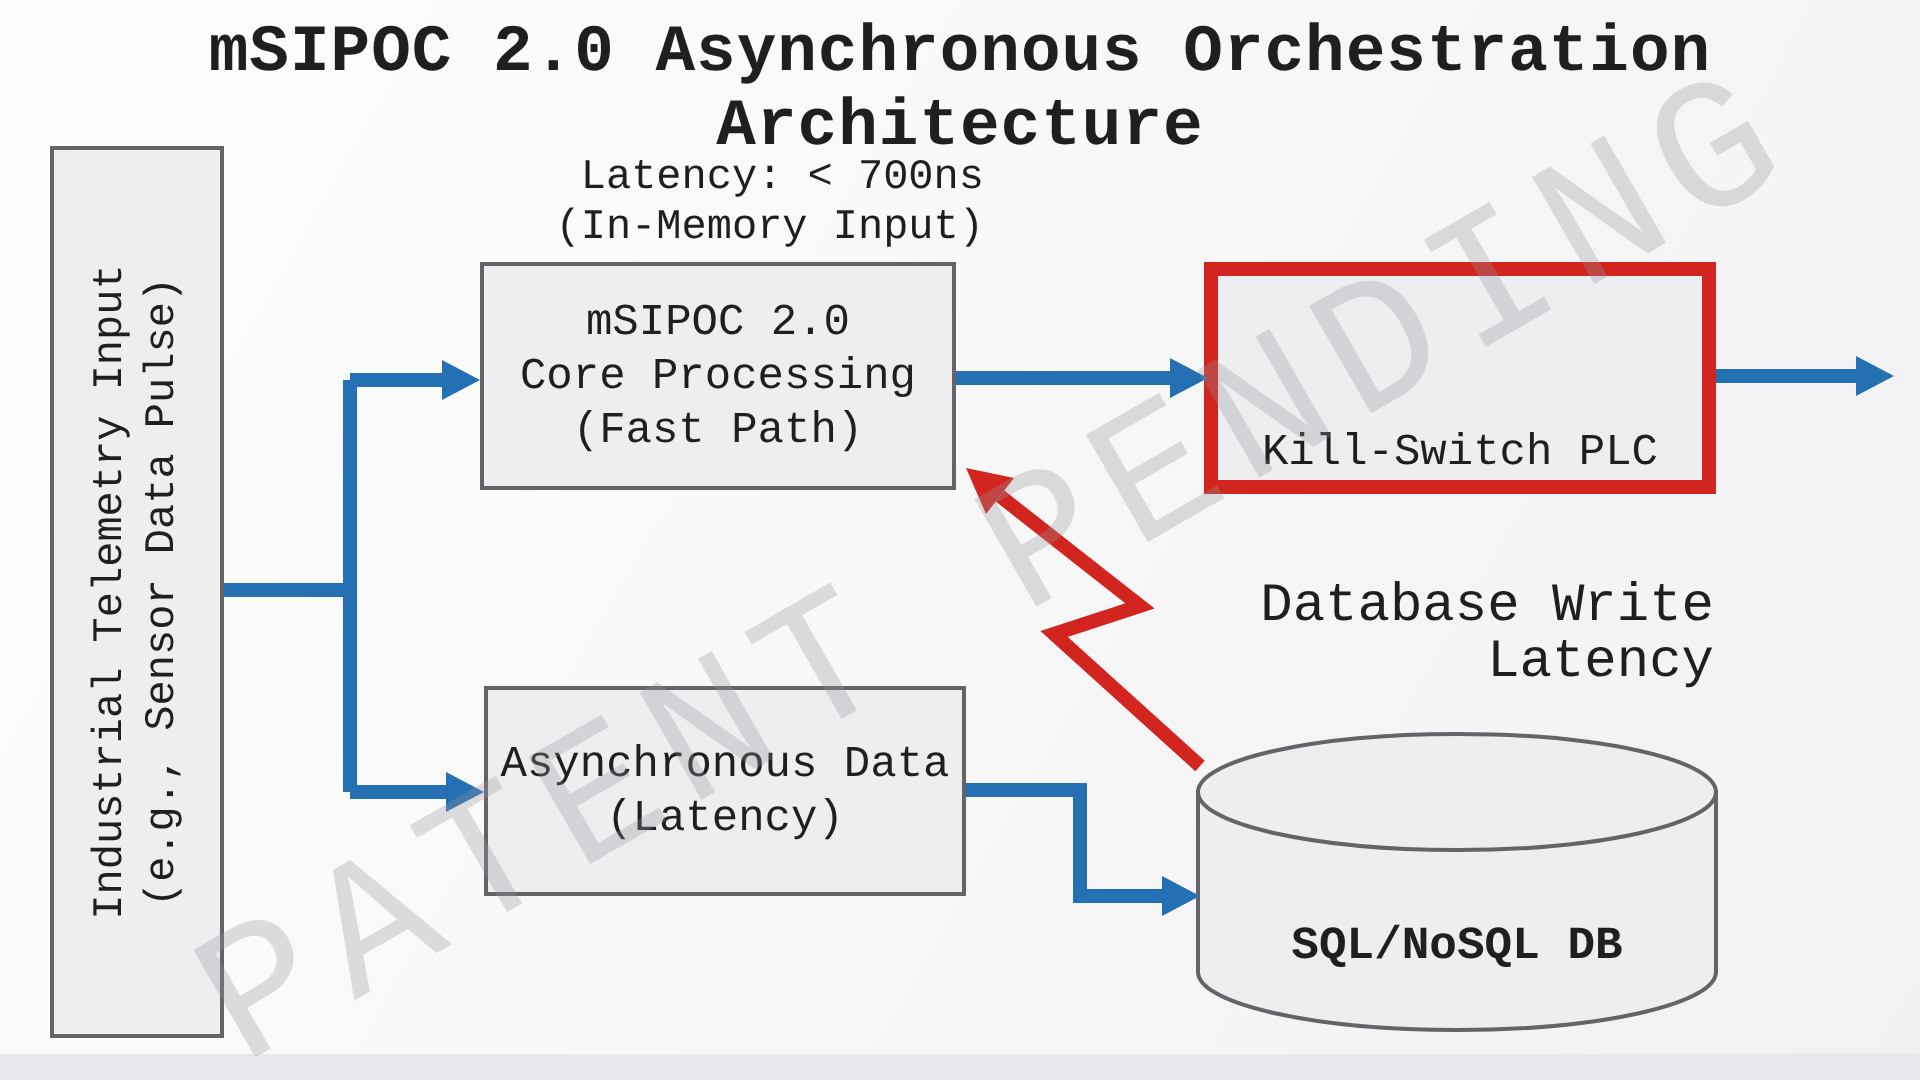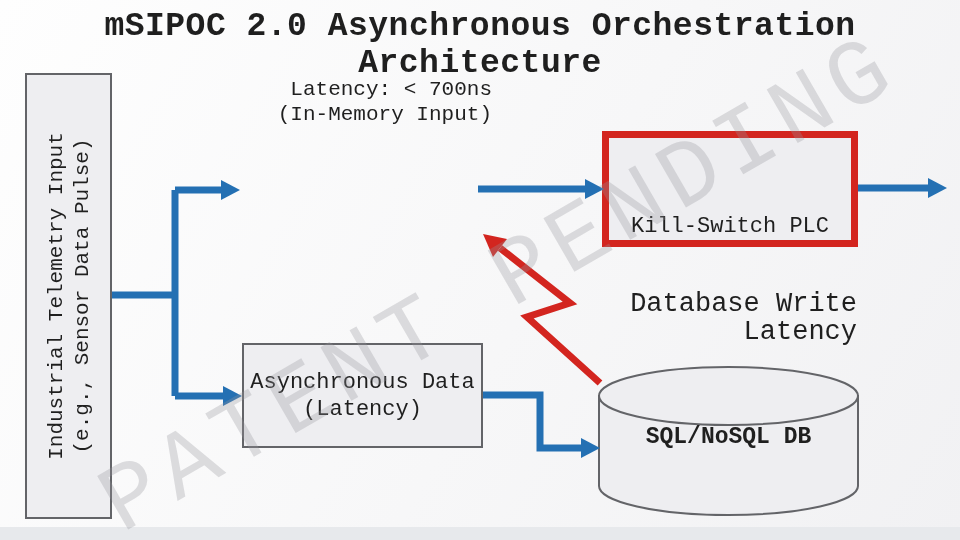--- a/index.html
+++ b/index.html
@@ -28,21 +28,21 @@
   .node-core{left:240px;top:131px;width:238px;height:114px;}
   .node-kill{left:602px;top:131px;width:256px;height:116px;border:7px solid #d3251f;justify-content:flex-end;}
   .node-async{left:242px;top:343px;width:241px;height:105px;}
   .annotation{position:absolute;text-align:right;z-index:12;font-size:21px;line-height:25px;}
   .ann-latency{left:232px;top:77px;width:260px;}
   .ann-dwl{left:567px;top:290px;width:290px;font-size:27px;line-height:28px;}
   .db-label{
     position:absolute;left:599px;top:424px;width:259px;text-align:center;z-index:25;
     font-size:21px;line-height:27px;
   }
-  .db-label .b{font-weight:bold;font-size:23px;}
+  .db-label .b{font-weight:bold;font-size:23px;margin-top:36px;}
   svg.connectors{position:absolute;left:0;top:0;z-index:20;pointer-events:none;}
   .watermark{
     position:absolute;left:55px;top:232px;width:900px;height:130px;z-index:40;
     transform:rotate(-30deg);transform-origin:center;
     font-size:94px;font-weight:400;letter-spacing:8px;white-space:nowrap;
     color:rgba(148,150,156,0.30);text-align:center;pointer-events:none;
   }
 </style>
 </head>
 <body>
@@ -53,20 +53,25 @@
 
   <div class="title">mSIPOC 2.0 Asynchronous Orchestration Architecture</div>
 
   <div class="node node-input">
     <div class="rot">
       <span>Industrial Telemetry Input</span>
       <span>(e.g., Sensor Data Pulse)</span>
     </div>
   </div>
 
+  <div class="node node-core">
+    <span>mSIPOC 2.0</span>
+    <span>Core Processing</span>
+    <span>(Fast Path)</span>
+  </div>
 
   <div class="node node-kill">
     <span>Kill-Switch PLC</span>
   </div>
 
   <div class="node node-async">
     <span>Asynchronous Data</span>
     <span>(Latency)</span>
   </div>
 

